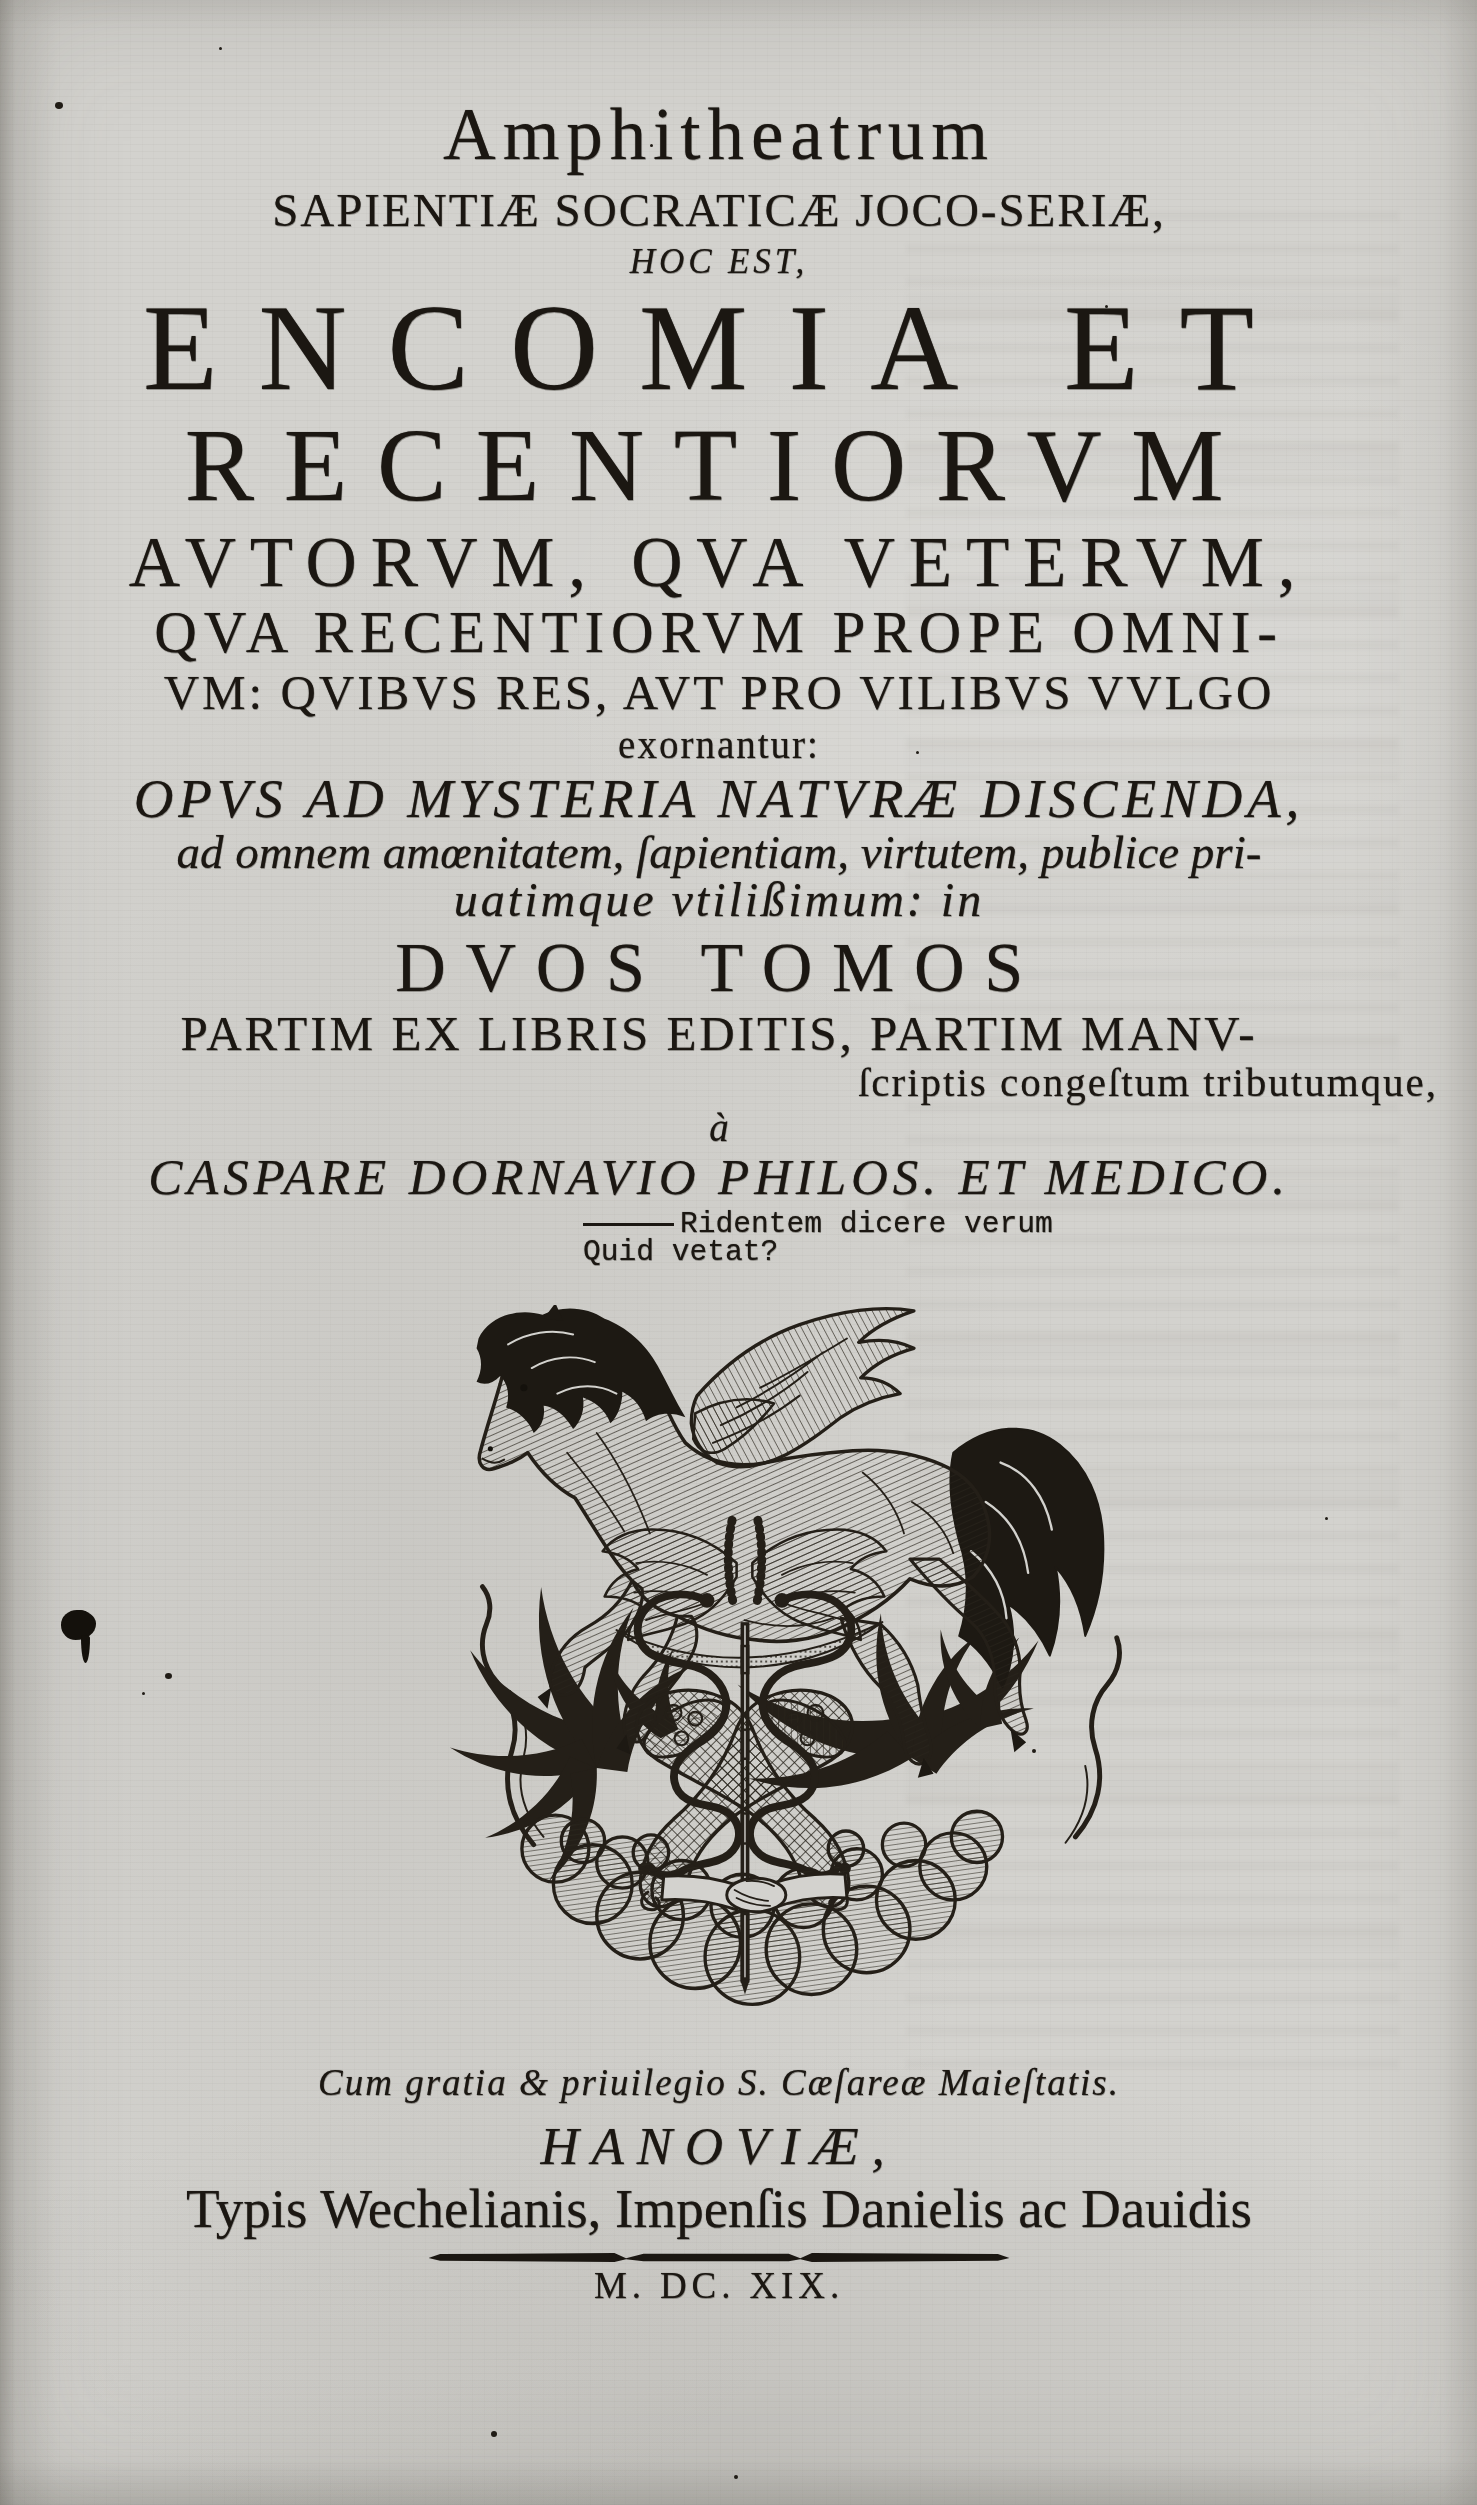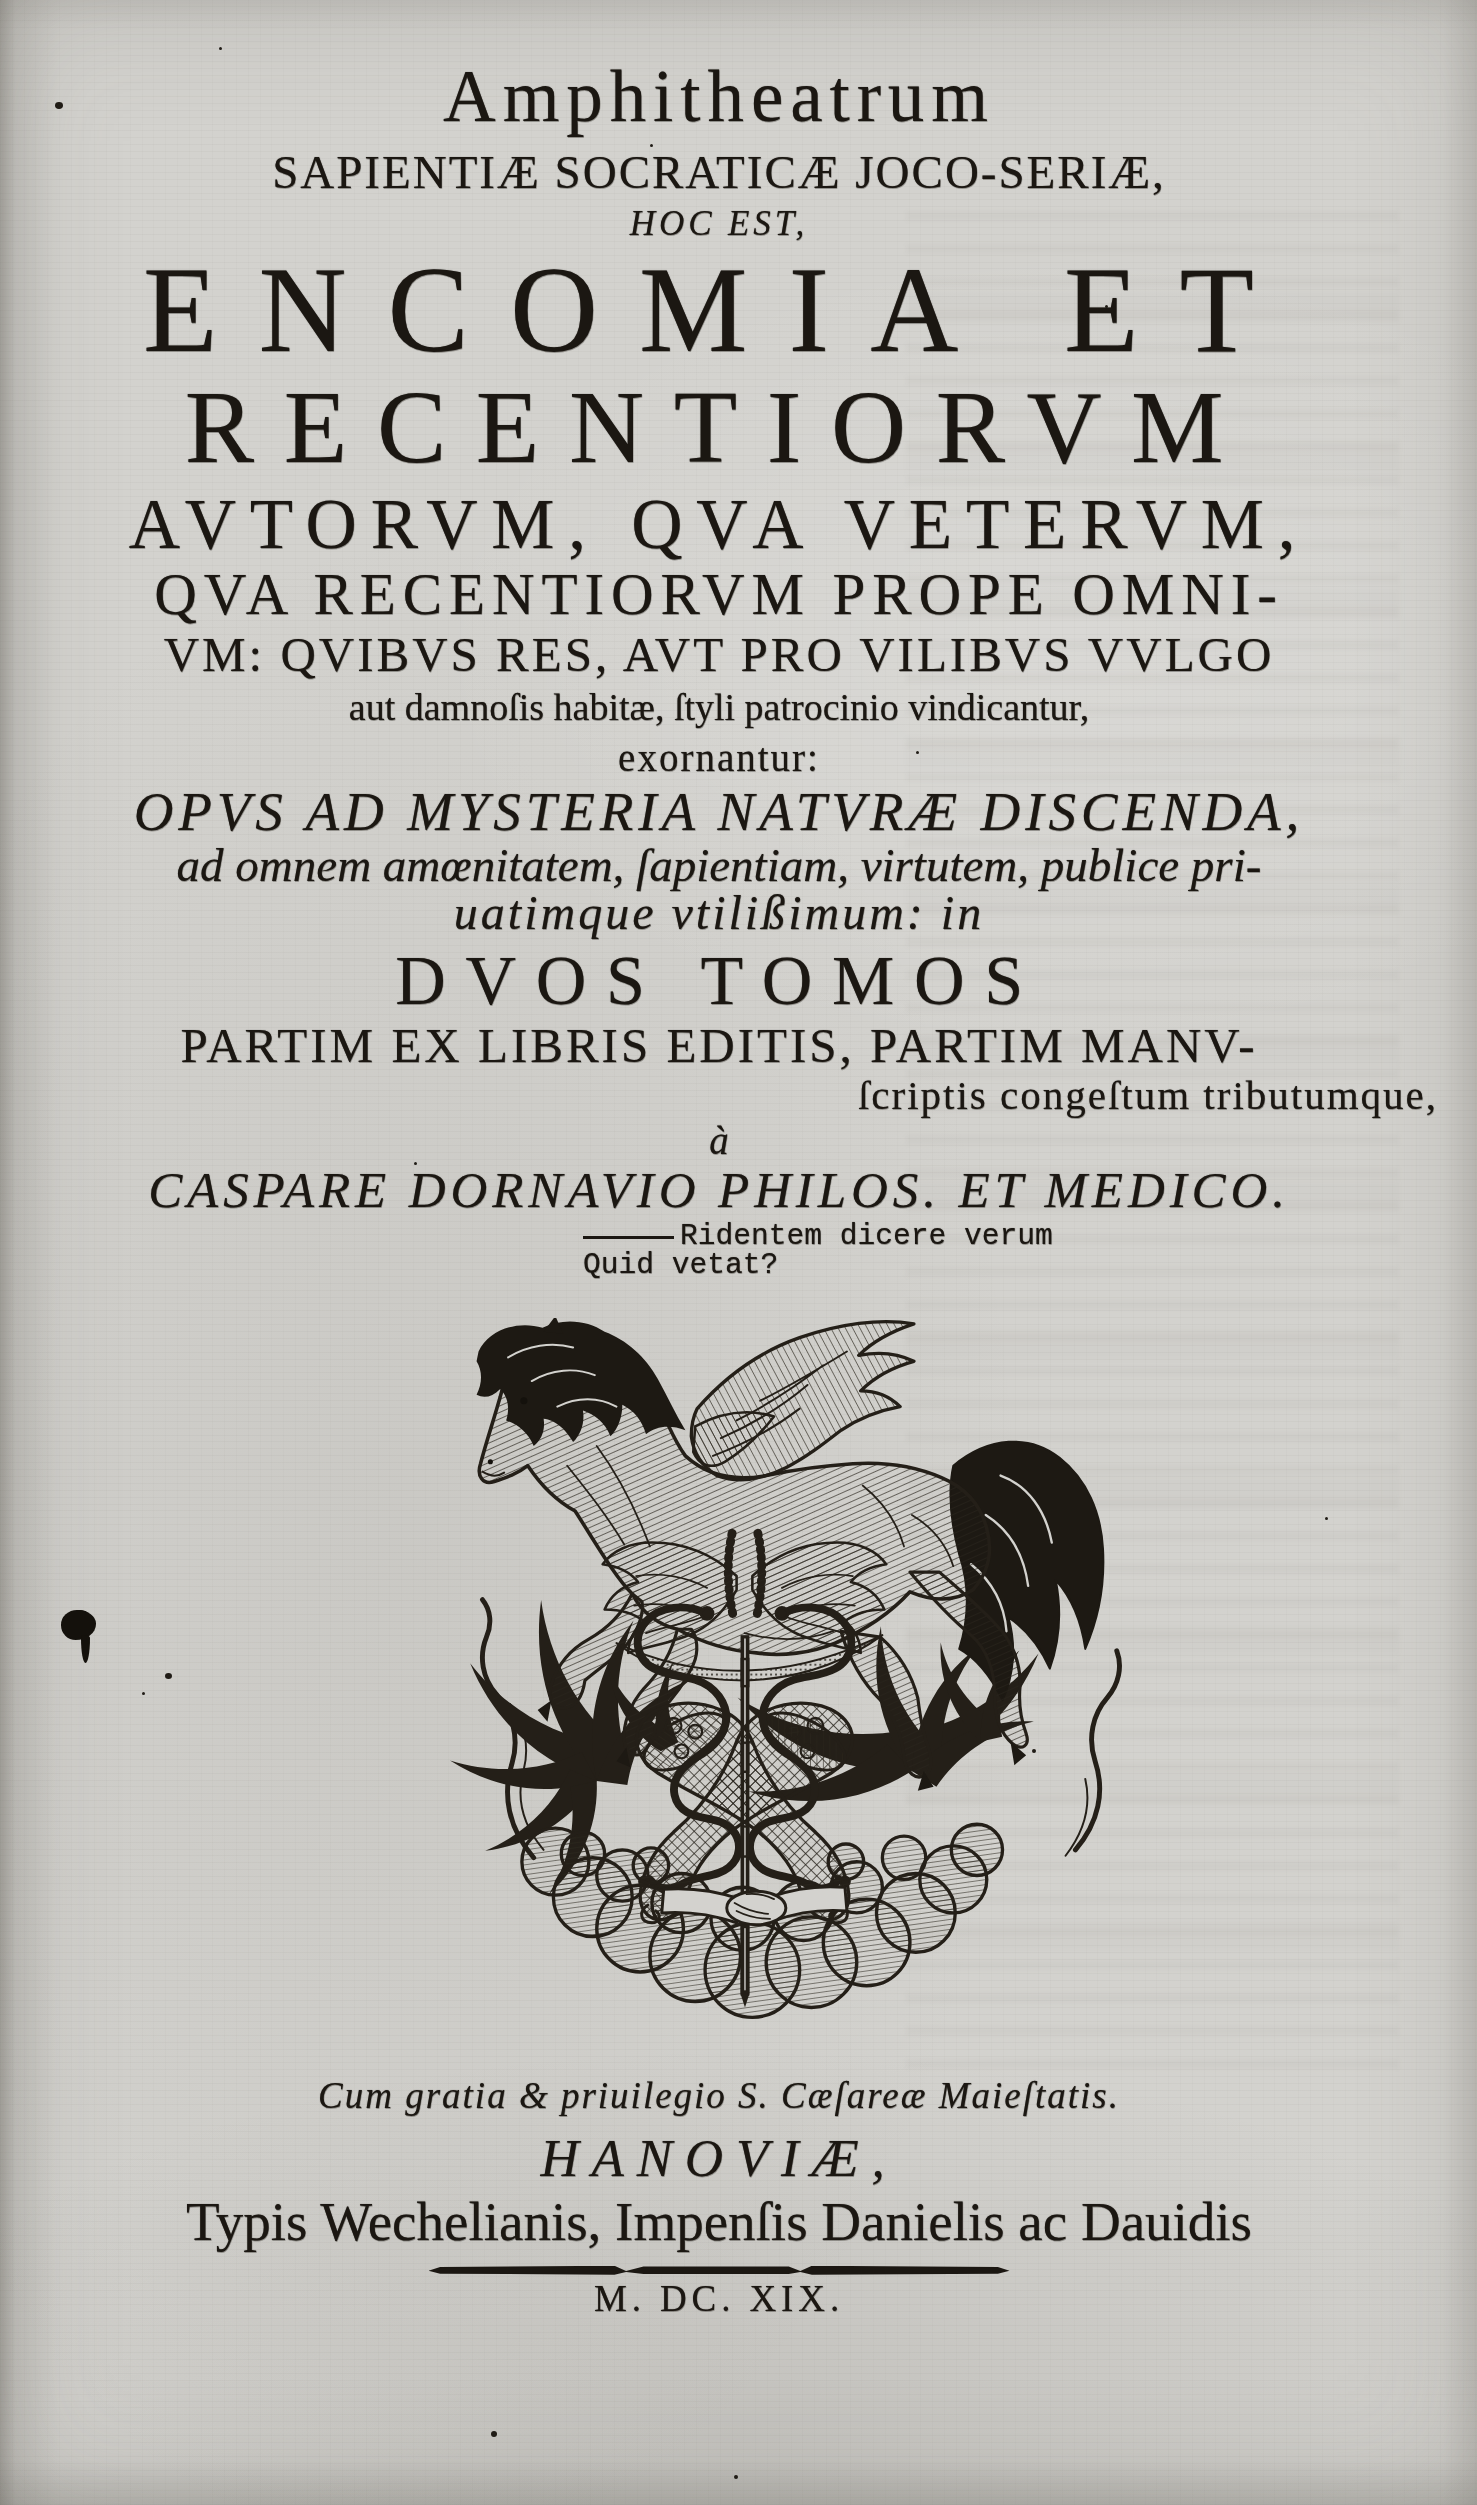--- a/index.html
+++ b/index.html
@@ -24,21 +24,21 @@
       repeating-linear-gradient(0deg, rgba(110,106,96,.05) 0 1px, transparent 1px 6.9px),
       repeating-linear-gradient(90deg, rgba(110,106,96,.03) 0 1px, transparent 1px 11.8px);
   }
   .showthrough{
     position:absolute;left:906px;top:197px;width:493px;height:1872px;opacity:.5;
     background:
       repeating-linear-gradient(0deg, rgba(128,124,114,.10) 0 9.9px, transparent 9.9px 33px),
       repeating-linear-gradient(0deg, transparent 0 118px, rgba(128,124,114,.06) 118px 148px);
     filter: blur(2px);pointer-events:none;
   }
-  .col{position:relative;width:1438px;margin:0;padding-top:60px;text-align:center;}
+  .col{position:relative;width:1438px;margin:0;padding-top:98px;text-align:center;}
   .ln{white-space:nowrap;text-shadow:0 0 1px rgba(27,23,18,.6), 0.5px 0.5px 0 rgba(27,23,18,.3);}
   .it{font-style:italic;}
   .l-amphi   {font-size:73px;line-height:73px;letter-spacing:6.9px;}
   .l-sap     {margin-top:16.7px;font-size:47px;line-height:45px;letter-spacing:2px;}
   .l-hoc     {margin-top:13.8px;font-size:35px;line-height:31.5px;letter-spacing:3.9px;}
   .l-enc     {margin-top:16.7px;font-size:122px;line-height:106px;letter-spacing:41px;}
   .l-com     {margin-top:16.7px;font-size:104px;line-height:95px;letter-spacing:29.6px;}
   .l-avt     {margin-top:18.7px;font-size:71px;line-height:62px;letter-spacing:13.8px;}
   .l-qva     {margin-top:14.8px;font-size:59px;line-height:49px;letter-spacing:6.9px;}
   .l-vm      {margin-top:14.8px;font-size:49px;line-height:42px;letter-spacing:3px;}
@@ -76,21 +76,20 @@
 
   <div class="col">
     <div class="ln l-amphi">Amphitheatrum</div>
     <div class="ln l-sap">SAPIENTIÆ SOCRATICÆ JOCO-SERIÆ,</div>
     <div class="ln l-hoc it">HOC EST,</div>
     <div class="ln l-enc">ENCOMIA ET</div>
     <div class="ln l-com">RECENTIORVM</div>
     <div class="ln l-avt">AVTORVM, QVA VETERVM,</div>
     <div class="ln l-qva">QVA RECENTIORVM PROPE OMNI-</div>
     <div class="ln l-vm">VM: QVIBVS RES, AVT PRO VILIBVS VVLGO</div>
-    <div class="ln l-aut">aut damnoſis habitæ, ſtyli patrocinio vindicantur,</div>
     <div class="ln l-exo">exornantur:</div>
     <div class="ln l-opvs it">OPVS AD MYSTERIA NATVRÆ DISCENDA,</div>
     <div class="ln l-adom it">ad omnem amœnitatem, ſapientiam, virtutem, publice pri-</div>
     <div class="ln l-uat it">uatimque vtilißimum: in</div>
     <div class="ln l-dvos">DVOS TOMOS</div>
     <div class="ln l-partim">PARTIM EX LIBRIS EDITIS, PARTIM MANV-</div>
     <div class="ln l-scriptis">ſcriptis congeſtum tributumque,</div>
     <div class="ln l-a it">à</div>
     <div class="ln l-caspare it">CASPARE DORNAVIO PHILOS. ET MEDICO.</div>
 

